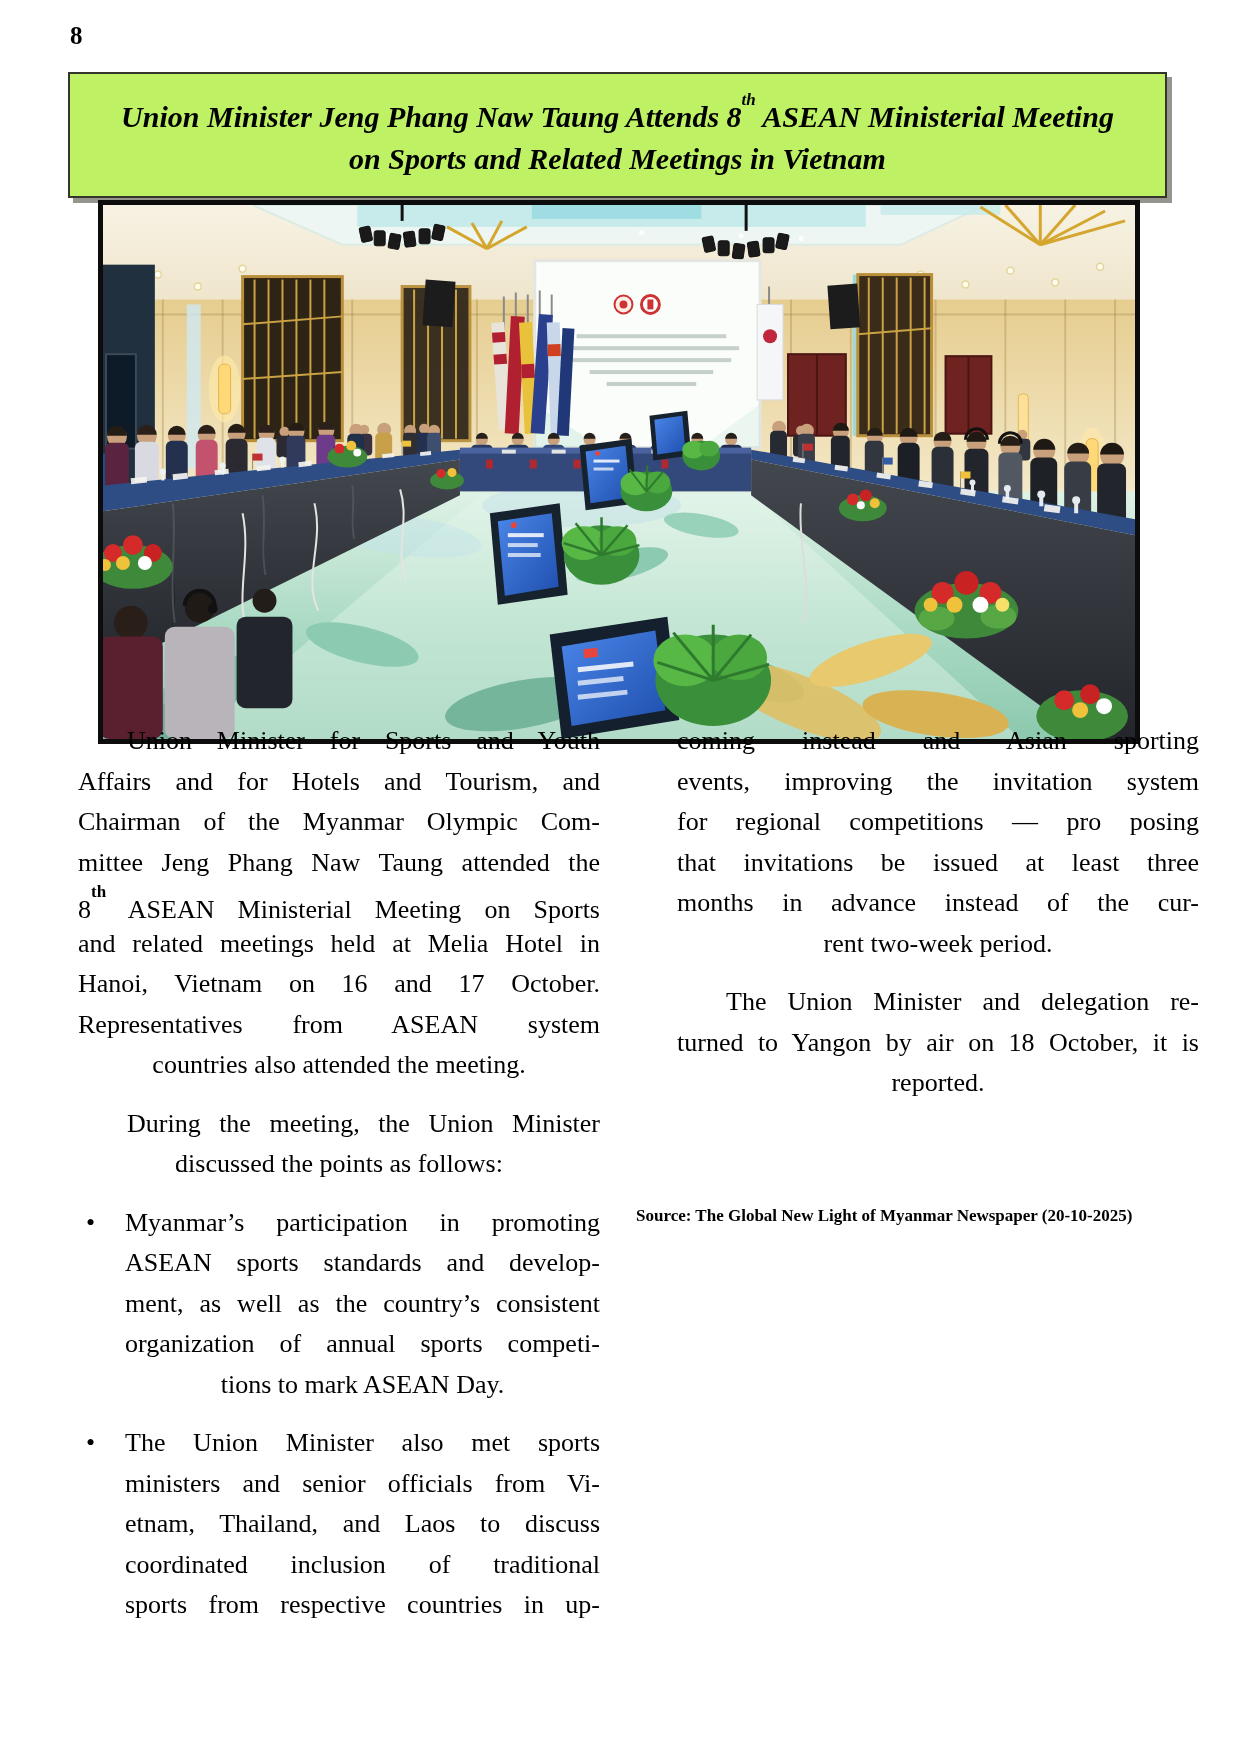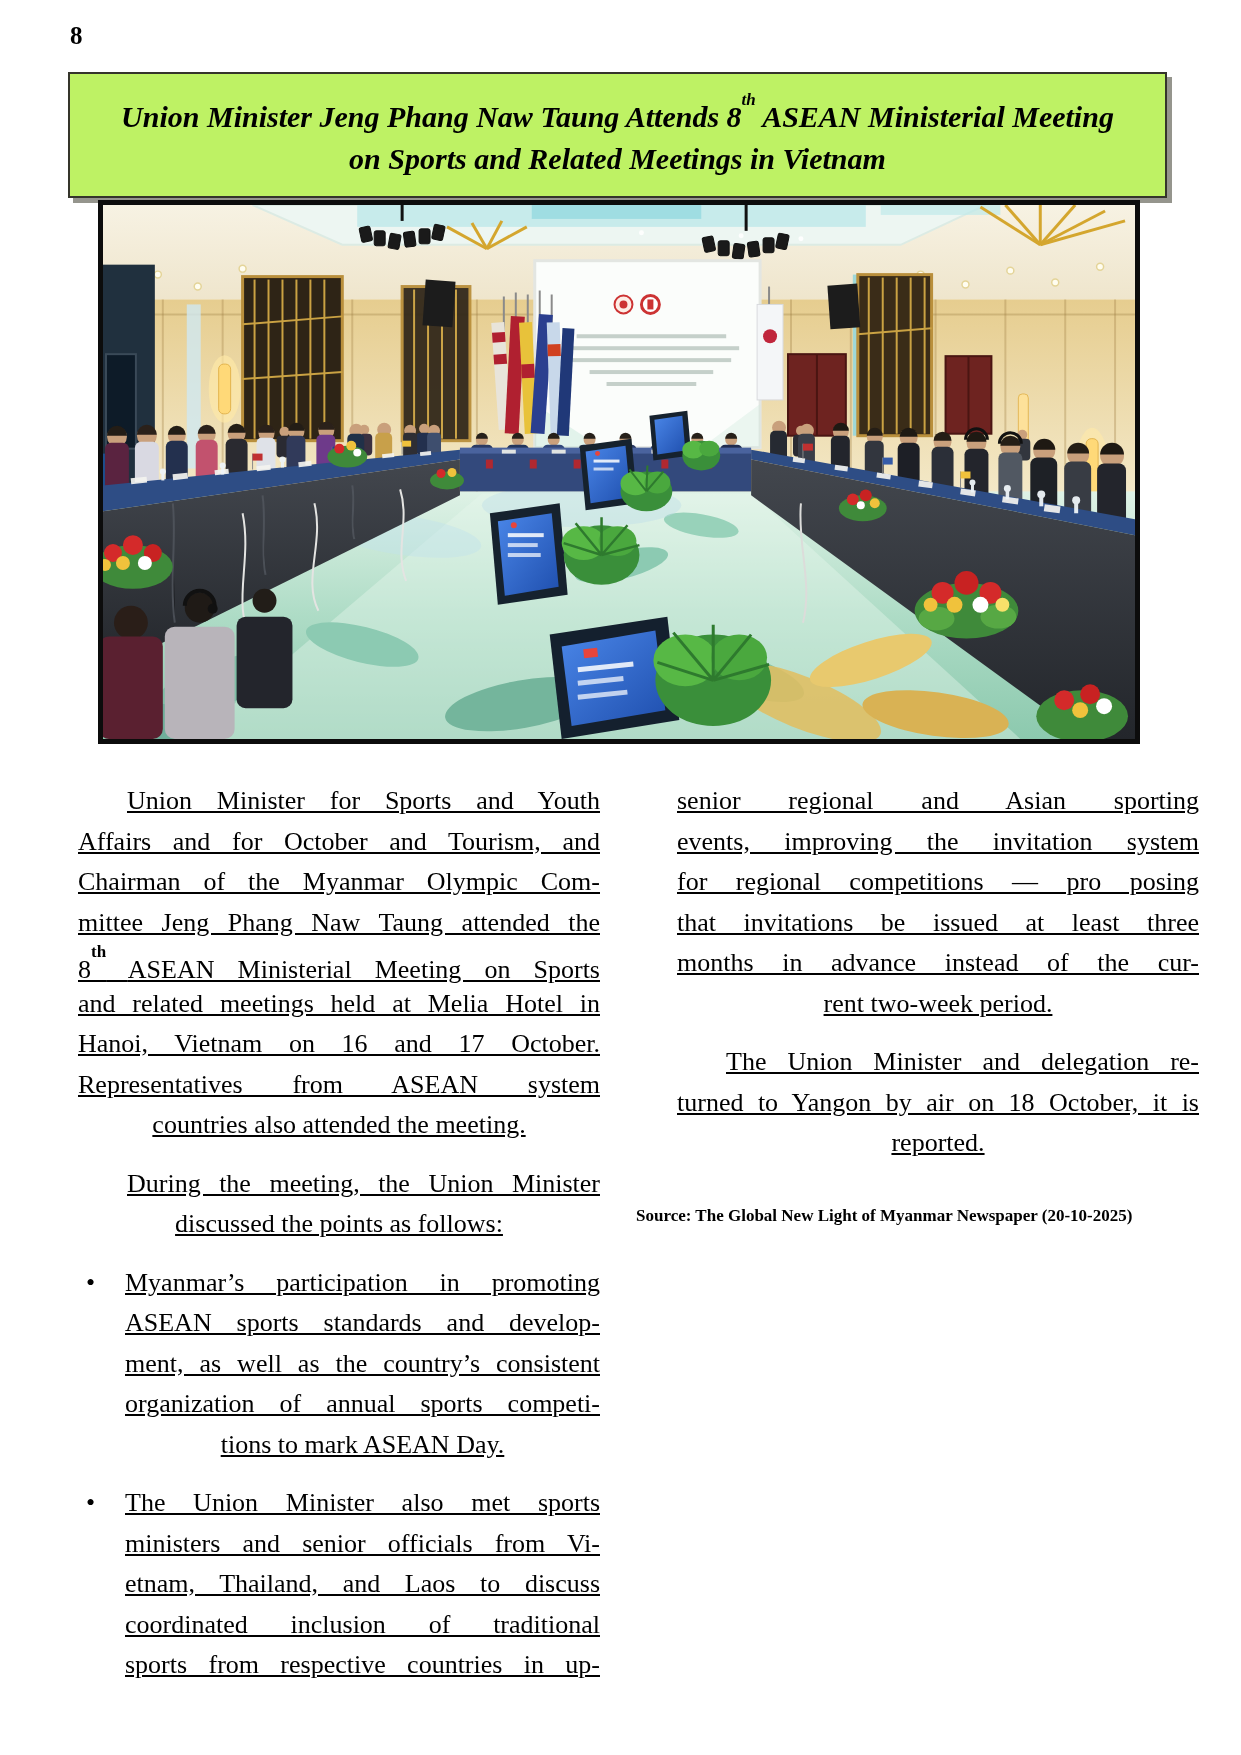--- a/index.html
+++ b/index.html
@@ -11,21 +11,21 @@
   .headline-box{position:absolute;left:68px;top:72px;width:1095px;height:122px;
     background:#bef264;border:2px solid #35352b;box-shadow:5px 5px 0 rgba(62,62,48,.55);
     display:flex;flex-direction:column;justify-content:center;align-items:center;text-align:center;font-style:italic;}
   .headline-line{font-weight:bold;font-size:30px;line-height:42px;white-space:nowrap;}
   .headline-line .sup, .supline .sup{font-size:17px;font-weight:bold;position:relative;top:-11px;}
 
   .photo-frame{position:absolute;left:98px;top:200px;width:1032px;height:534px;
     border:5px solid #0c0c0c;background:#cfe6da;}
   .photo-frame svg{display:block;width:100%;height:100%;}
 
-  .col{position:absolute;top:781px;width:522px;font-size:26px;line-height:40.5px;text-decoration:underline;}
+  .col{position:absolute;top:721px;width:522px;font-size:26px;line-height:40.5px;}
   .col-left{left:78px;}
   .col-right{left:677px;}
   .para{margin:0 0 18px 0;}
   .ln{text-align:justify;text-align-last:justify;height:40.5px;overflow:hidden;}
   .lnf{text-align:center;height:40.5px;overflow:hidden;}
   .ind{text-indent:49px;}
   .bullet-item{position:relative;padding-left:47px;margin-bottom:18px;}
   .bdot{position:absolute;left:8px;top:0;}
 
   .source{position:absolute;left:636px;top:1206px;font-weight:bold;font-size:17px;white-space:nowrap;}
@@ -587,21 +587,21 @@
         <g>
           <ellipse cx="345,"></ellipse>
         </g>
       </g>
     </svg>
   </div>
 
   <div class="col col-left">
     <div class="para">
       <div class="ln ind">Union Minister for Sports and Youth</div>
-      <div class="ln">Affairs and for October and Tourism, and</div>
+      <div class="ln">Affairs and for Hotels and Tourism, and</div>
       <div class="ln">Chairman of the Myanmar Olympic Com-</div>
       <div class="ln">mittee Jeng Phang Naw Taung attended the</div>
       <div class="ln supline"><span>8</span><sup class="sup">th</sup> <span>ASEAN Ministerial Meeting on Sports</span></div>
       <div class="ln">and related meetings held at Melia Hotel in</div>
       <div class="ln">Hanoi, Vietnam on 16 and 17 October.</div>
       <div class="ln">Representatives from ASEAN system</div>
       <div class="lnf">countries also attended the meeting.</div>
     </div>
     <div class="para">
       <div class="ln ind">During the meeting, the Union Minister</div>
@@ -620,21 +620,21 @@
       <div class="ln">The Union Minister also met sports</div>
       <div class="ln">ministers and senior officials from Vi-</div>
       <div class="ln">etnam, Thailand, and Laos to discuss</div>
       <div class="ln">coordinated inclusion of traditional</div>
       <div class="ln">sports from respective countries in up-</div>
     </div>
   </div>
 
   <div class="col col-right">
     <div class="para">
-      <div class="ln">senior regional and Asian sporting</div>
+      <div class="ln">coming instead and Asian sporting</div>
       <div class="ln">events, improving the invitation system</div>
       <div class="ln">for regional competitions — pro posing</div>
       <div class="ln">that invitations be issued at least three</div>
       <div class="ln">months in advance instead of the cur-</div>
       <div class="lnf">rent two-week period.</div>
     </div>
     <div class="para">
       <div class="ln ind">The Union Minister and delegation re-</div>
       <div class="ln">turned to Yangon by air on 18 October, it is</div>
       <div class="lnf">reported.</div>

